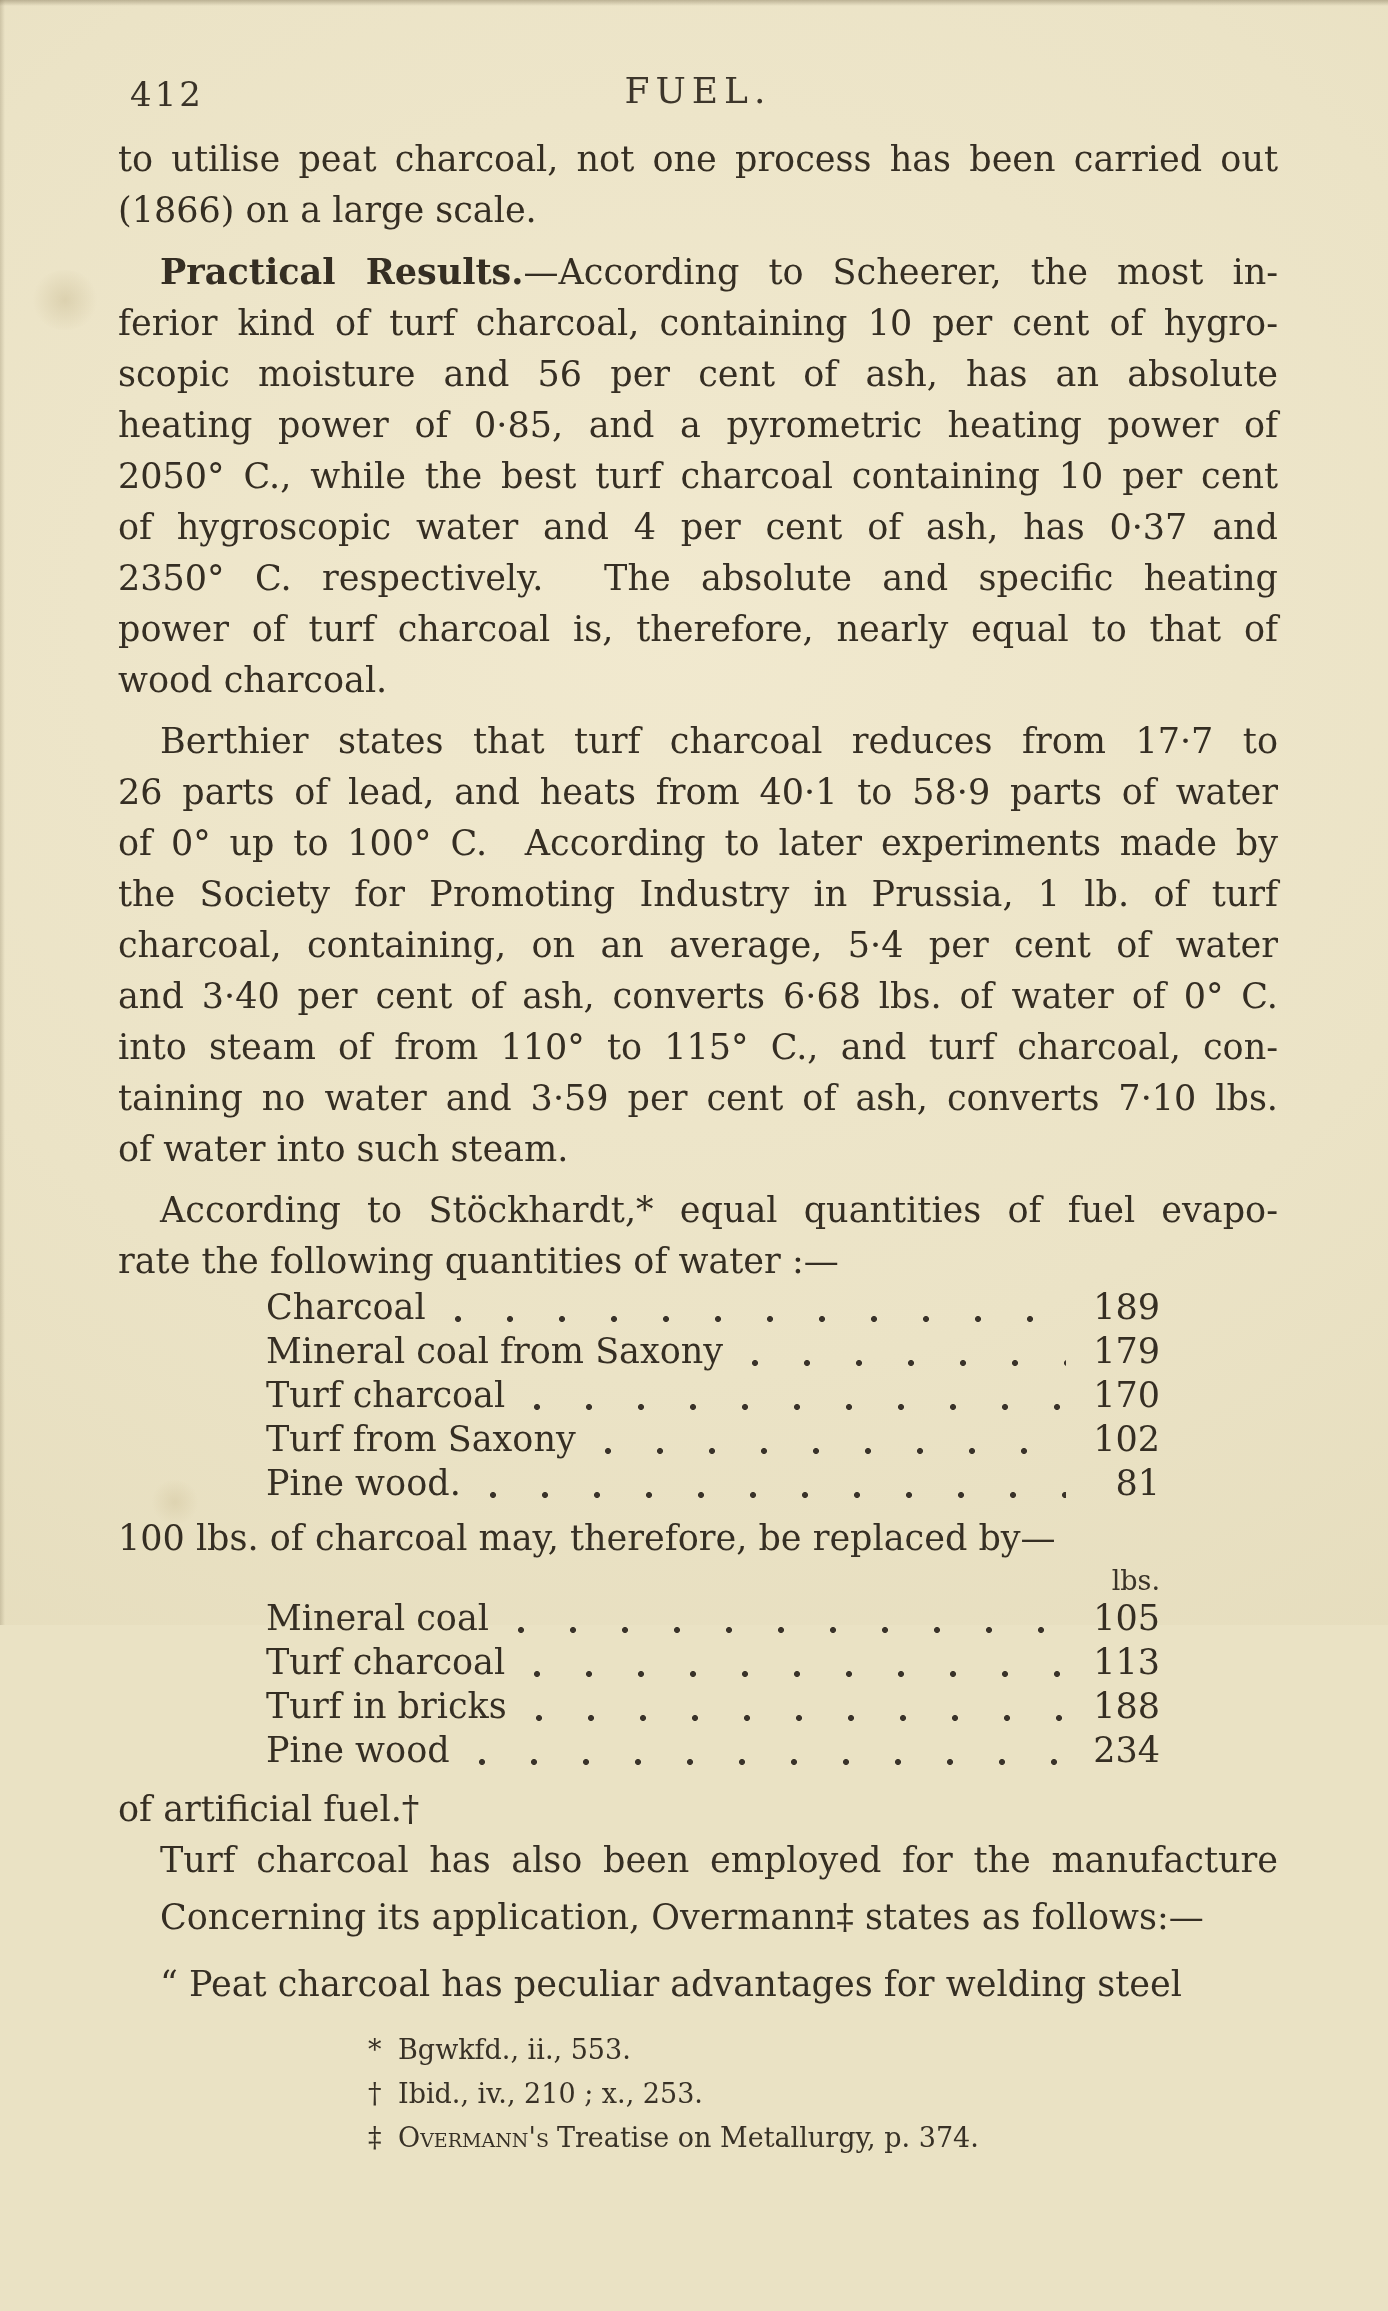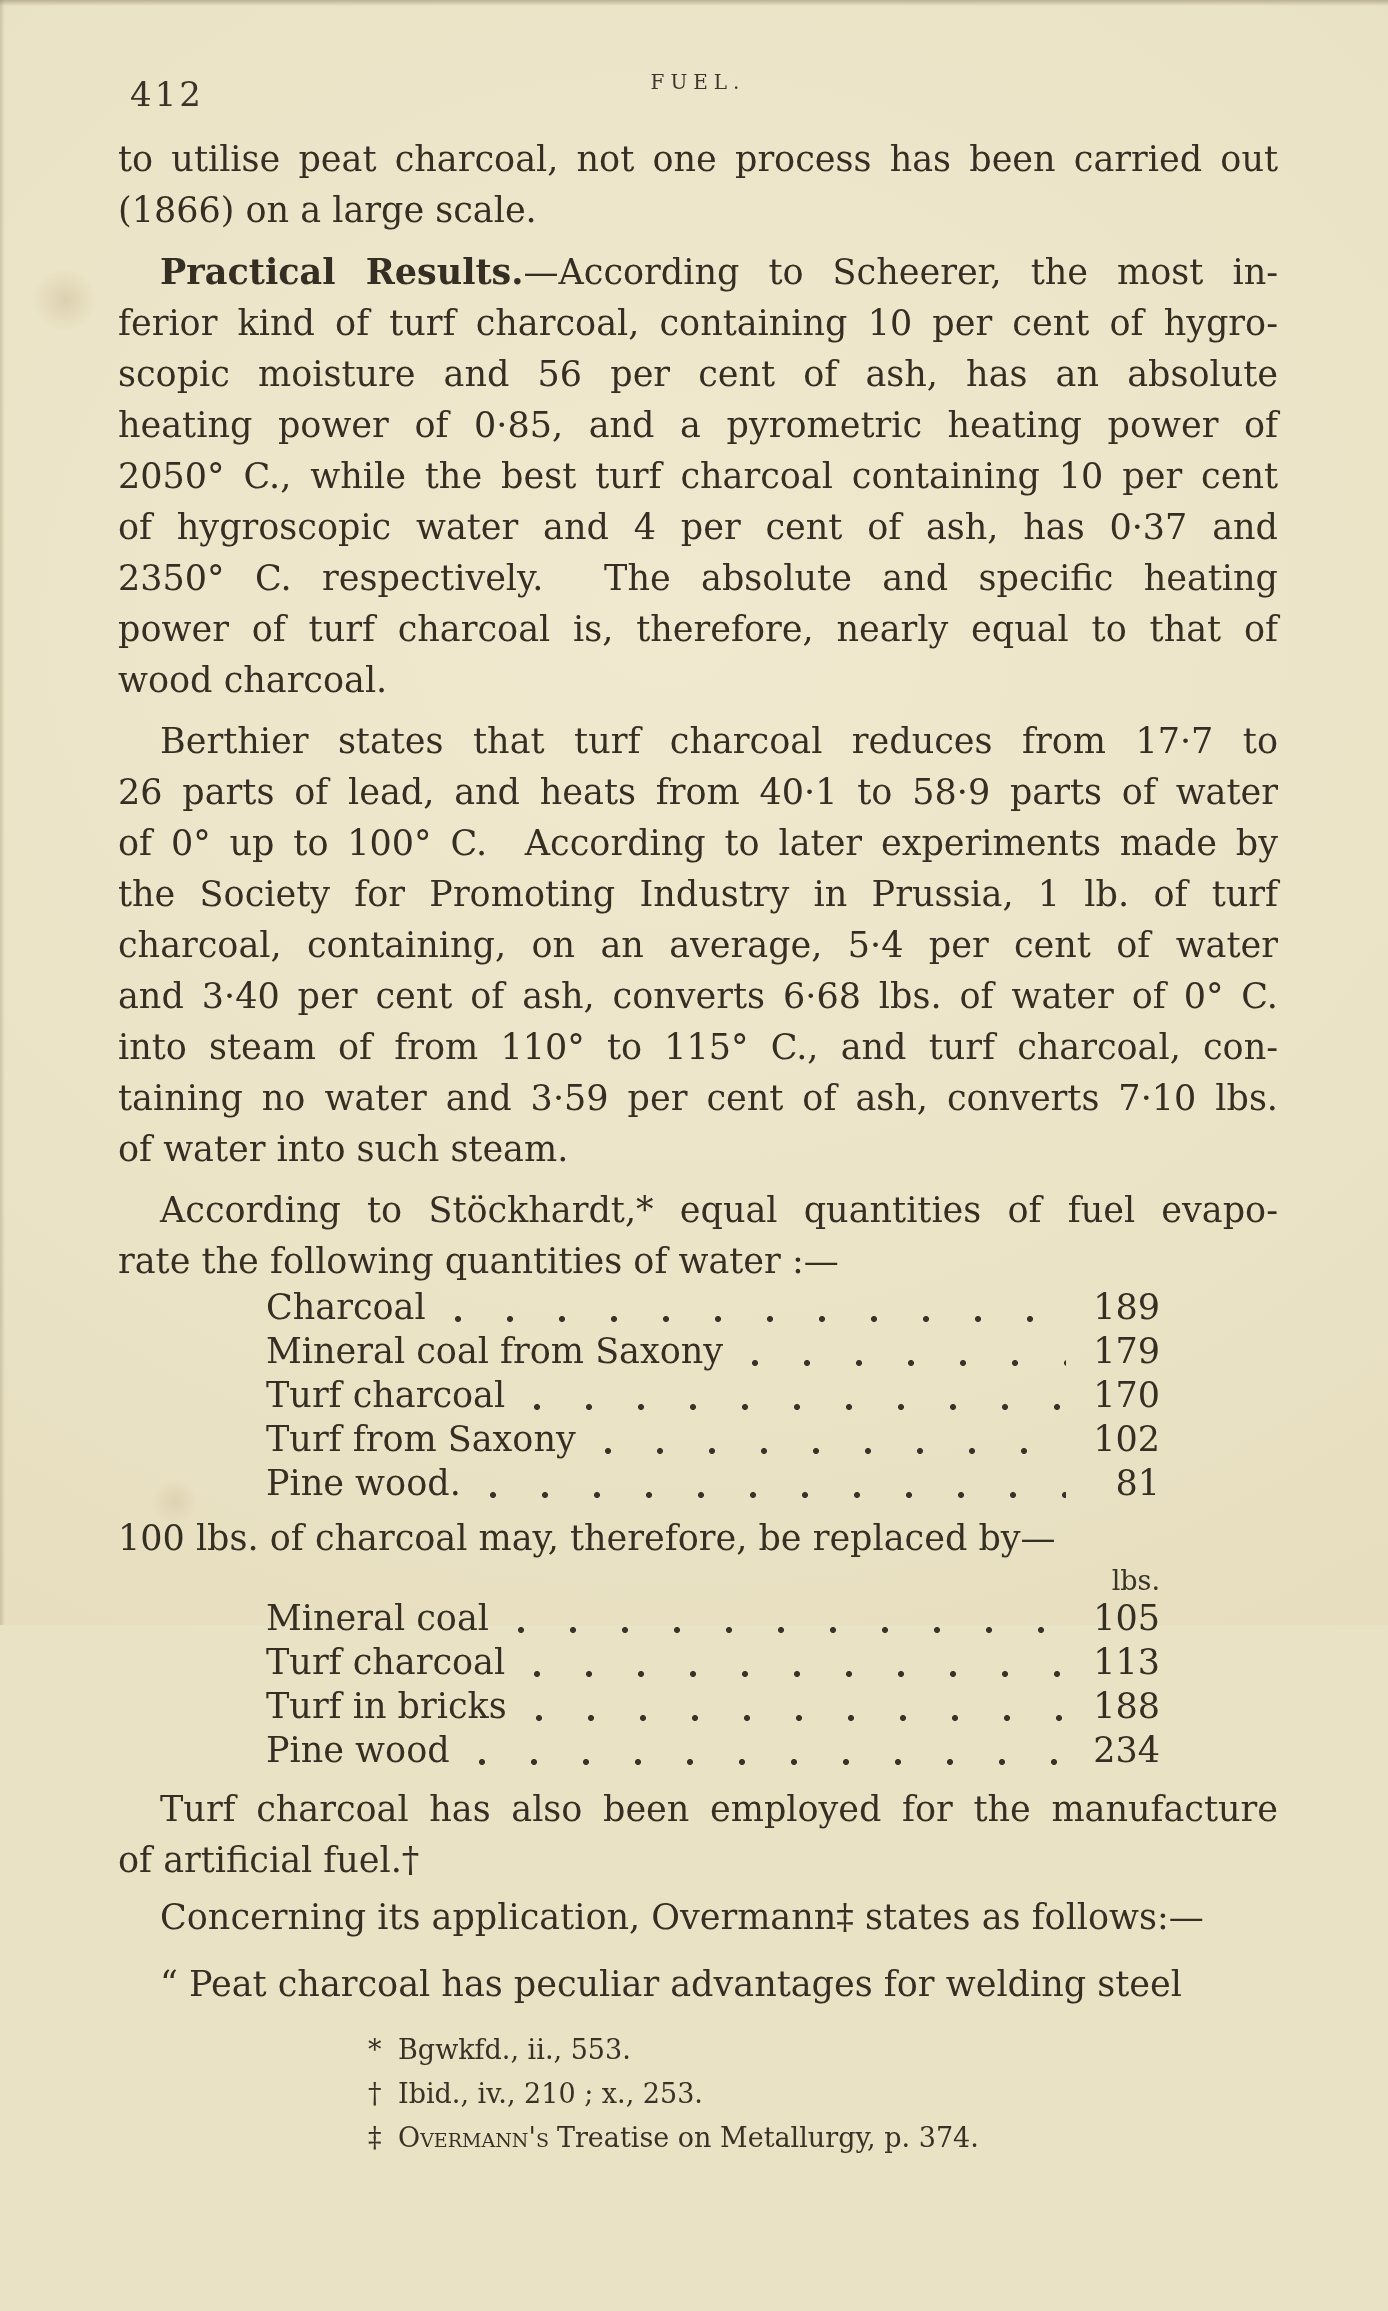--- a/index.html
+++ b/index.html
@@ -20,21 +20,21 @@
     background:linear-gradient(90deg,rgba(140,128,98,.30),rgba(140,128,98,0));}
   .stain{position:absolute;border-radius:50%;pointer-events:none;}
   .stain1{left:30px;top:270px;width:70px;height:60px;
     background:radial-gradient(circle,rgba(200,186,146,.45),rgba(200,186,146,0) 70%);}
   .stain2{left:150px;top:1480px;width:50px;height:44px;
     background:radial-gradient(circle,rgba(205,191,150,.38),rgba(205,191,150,0) 70%);}
 
   .header{position:absolute;top:70px;left:118px;width:1160px;height:42px;}
   .page-number{position:absolute;left:12px;top:4px;font-size:34px;letter-spacing:3px;color:#3a3328;}
   .running-title{position:absolute;left:0;right:0;top:0;text-align:center;
-    font-size:20px;letter-spacing:6px;color:#3d362b;}
+    font-size:36px;letter-spacing:6px;color:#3d362b;}
 
   .content{position:absolute;top:134px;left:118px;width:1160px;
     font-size:35px;line-height:51px;text-align:justify;text-justify:inter-word;}
   .jl{text-align:justify;text-align-last:justify;}
   .jl-end{text-align-last:left;}
   .indent{text-indent:42px;}
   .para{margin:0;}
   .para + .para{margin-top:10px;}
   .bold{font-weight:bold;}
 
@@ -154,22 +154,22 @@
         <span class="row-value">188</span>
       </div>
       <div class="row">
         <span class="row-label">Pine wood</span>
         <span class="leader"></span>
         <span class="row-value">234</span>
       </div>
     </div>
 
     <div class="para" style="margin-top:8px;">
+      <div class="jl jl-end">of artificial fuel.†</div>
       <div class="jl indent">Turf charcoal has also been employed for the manufacture</div>
-      <div class="jl jl-end">of artificial fuel.†</div>
     </div>
 
     <div class="para" style="margin-top:6px;">
       <div class="indent">Concerning its application, Overmann‡ states as follows:—</div>
     </div>
 
     <div class="para" style="margin-top:16px;">
       <div class="indent">“ Peat charcoal has peculiar advantages for welding steel</div>
     </div>
 

